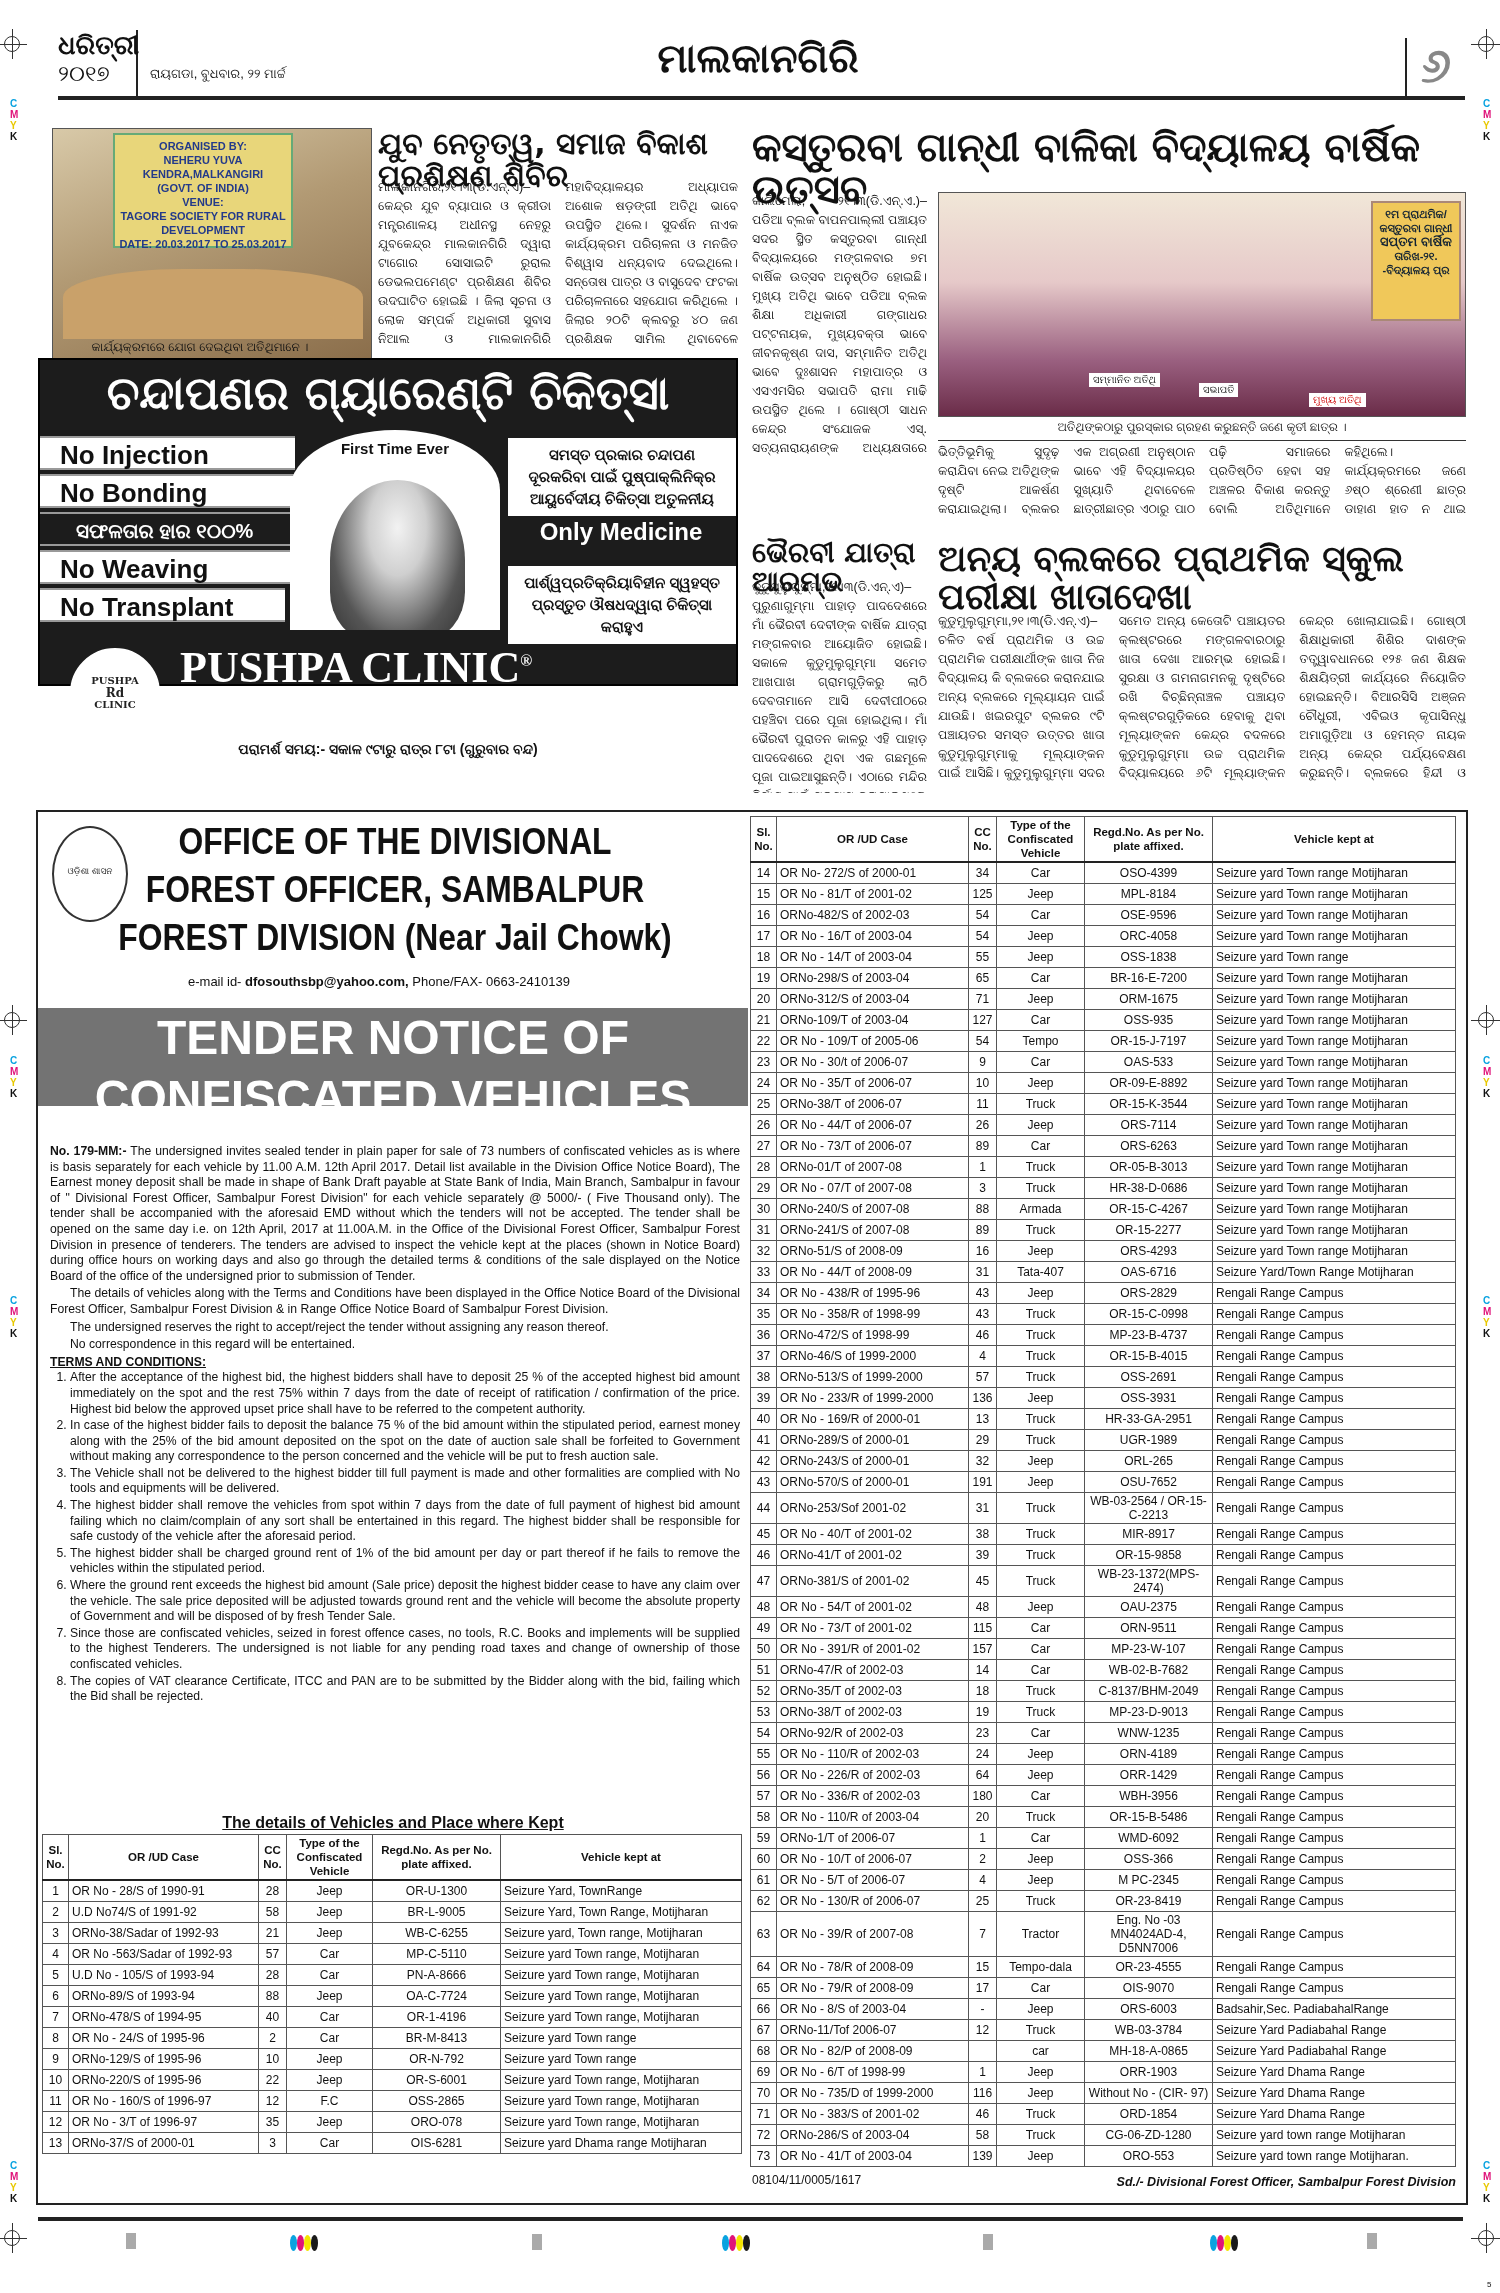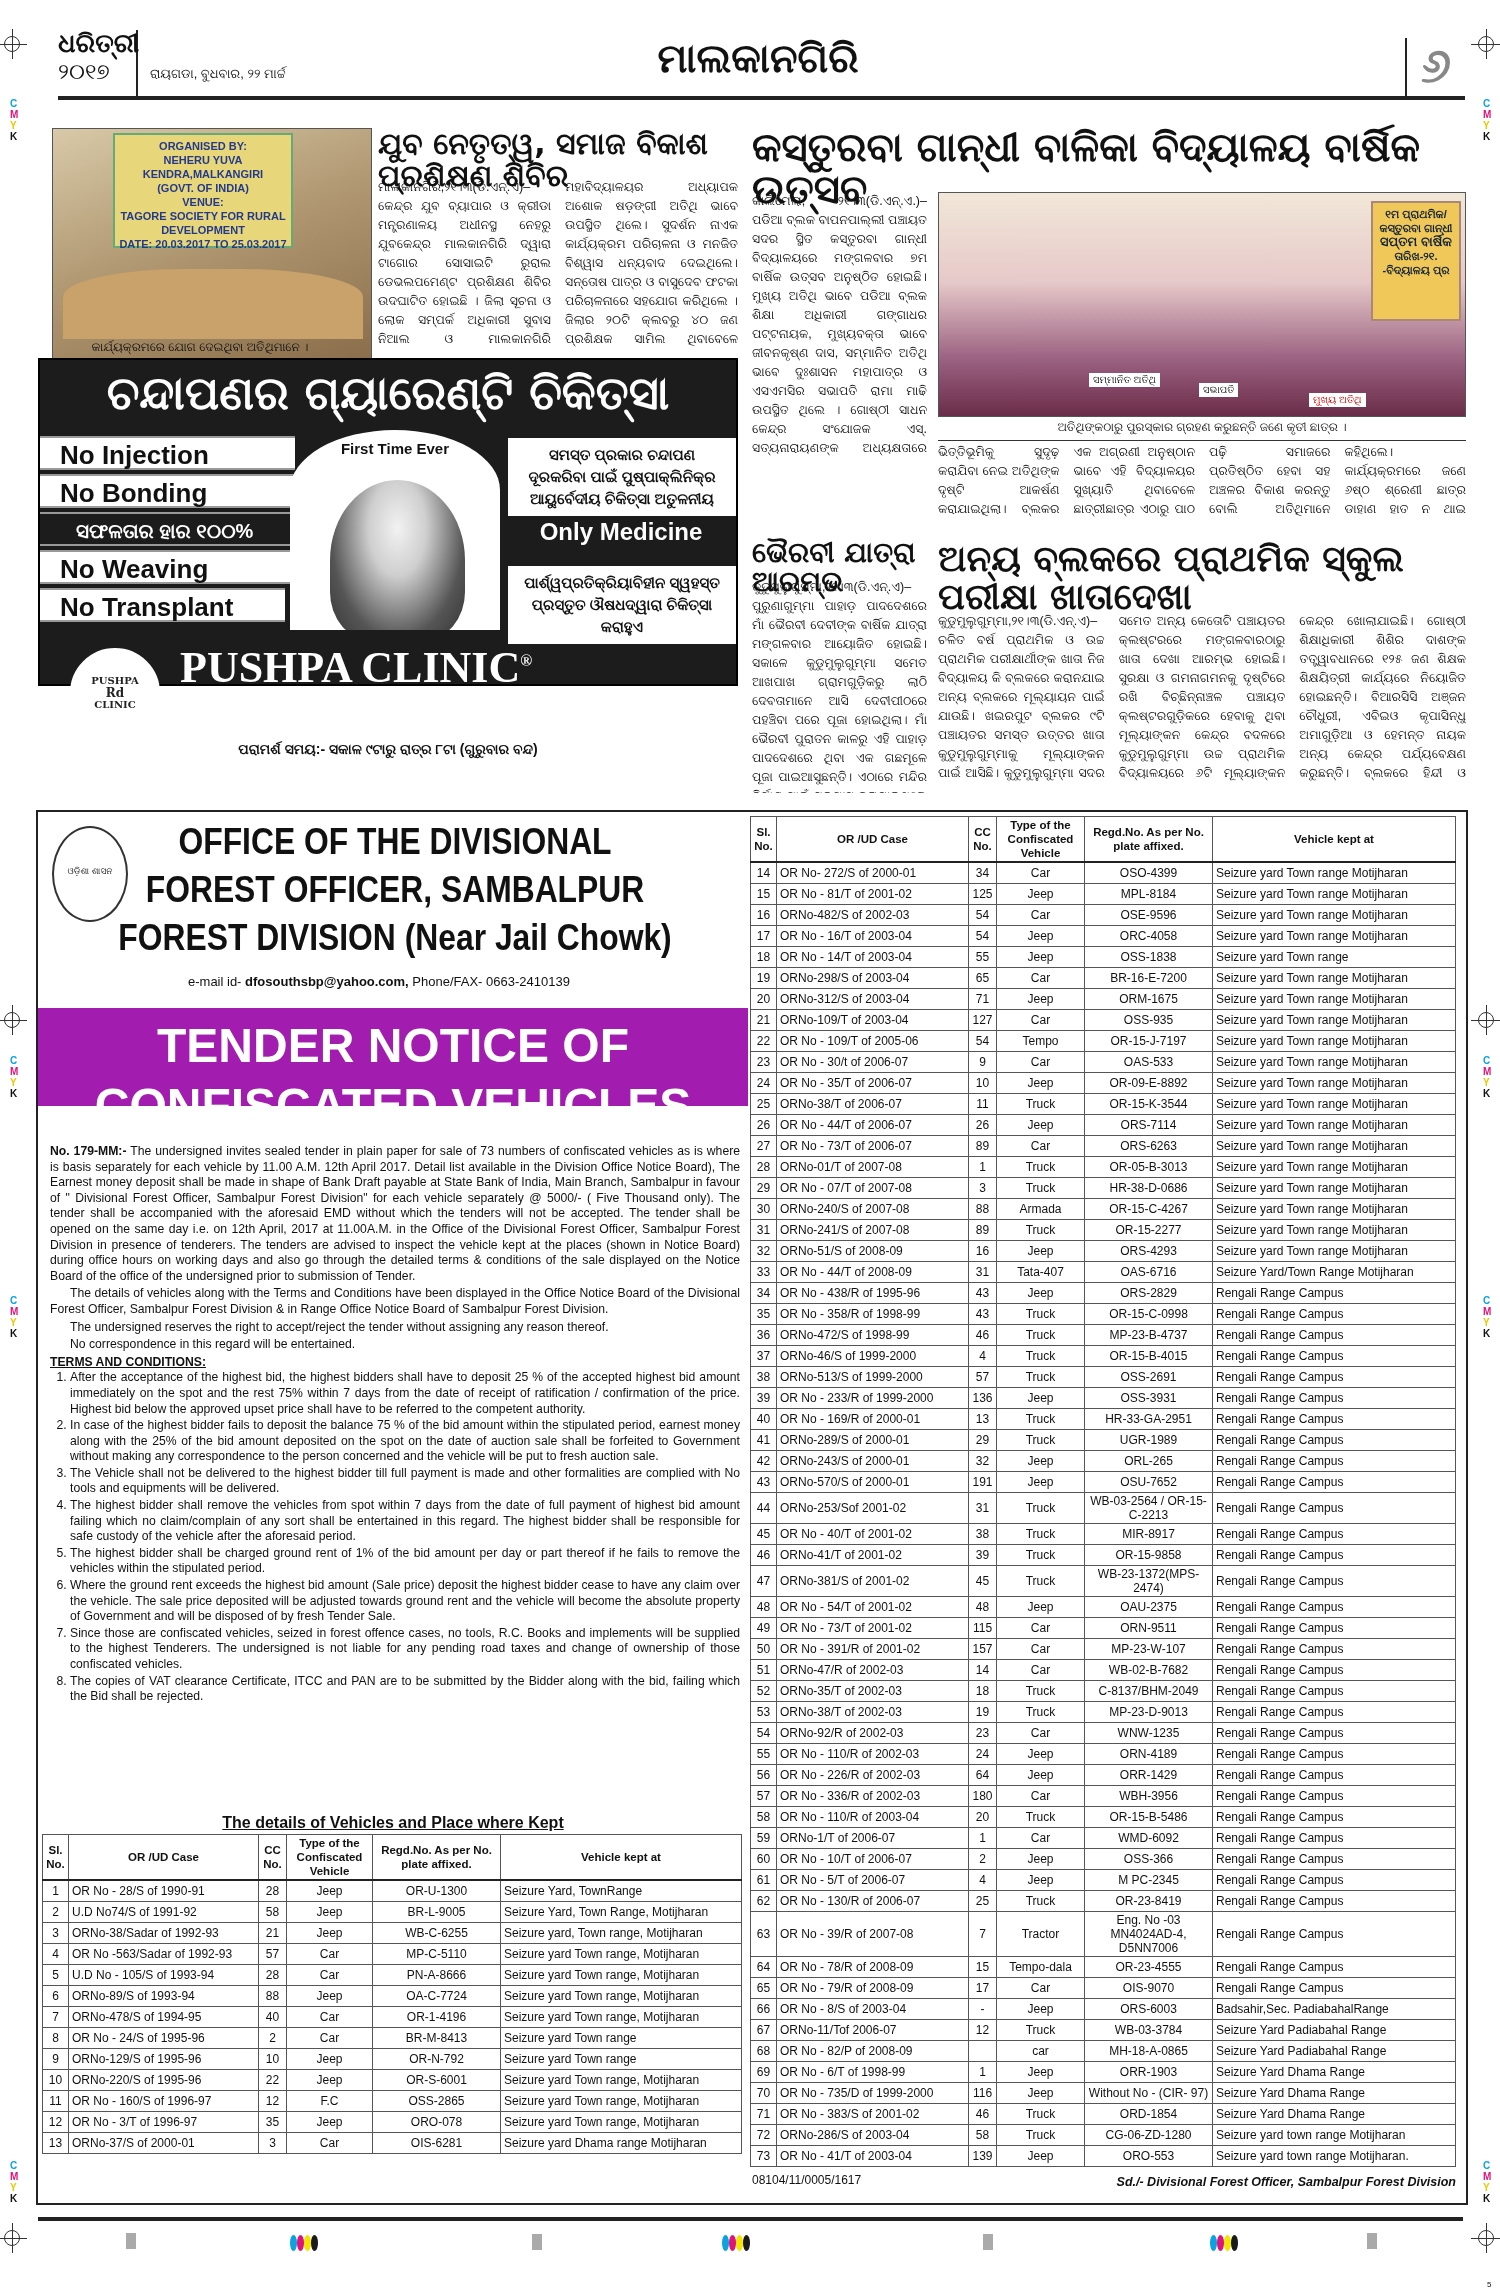--- a/index.html
+++ b/index.html
@@ -1,20 +1,20 @@
 <!DOCTYPE html>
 <html><head>
 <meta charset="utf-8">
 <style>
   * { box-sizing: border-box; margin: 0; padding: 0; }
   body { width: 1500px; height: 2293px; background: #fff; font-family: "Liberation Sans", sans-serif; color: #111; position: relative; overflow: hidden; }
   .abs { position: absolute; }
   
   .mast { left: 58px; top: 30px; width: 1407px; height: 70px; border-bottom: 4px solid #222; }
-  .logo { left: 0; top: 0; width: 80px; height: 66px; border-right: 2px solid #222; font-family: Liberation Mono, monospace; }
+  .logo { left: 0; top: 0; width: 80px; height: 66px; border-right: 2px solid #222; font-family: Liberation Sans, sans-serif; }
   .logo .nm { font-size: 26px; font-weight: bold; line-height: 30px; }
   .logo .yr { font-size: 22px; line-height: 28px; }
   .dateline { left: 92px; top: 36px; font-size: 13px; }
   .district { left: 500px; top: 6px; width: 400px; text-align: center; font-size: 40px; font-weight: bold; }
   .pgno { right: 0; top: 8px; width: 60px; height: 60px; border-left: 2px solid #222; text-align: center; font-size: 48px; color: #888; font-weight: bold; }
   .reg { width: 16px; height: 16px; border: 1px solid #333; border-radius: 50%; }
   .reg::before { content: ""; position: absolute; left: -8px; top: 7px; width: 30px; height: 1px; background: #333; }
   .reg::after { content: ""; position: absolute; left: 7px; top: -8px; width: 1px; height: 30px; background: #333; }
   .cmyk { font-size: 10px; line-height: 11px; font-weight: bold; width: 10px; }
   .cmyk span { display: block; }
@@ -33,21 +33,21 @@
   .pill.dark { background: #1c1c1c; color: #fff; font-size: 20px; padding-left: 36px; }
   .rpill { right: 0; background: #fff; color: #111; font-size: 15px; font-weight: bold; text-align: center; line-height: 22px; padding: 6px 10px; }
   .oval { left: 250px; top: 70px; width: 210px; height: 200px; background: #fff; border-radius: 50% 50% 0 0 / 30% 30% 0 0; overflow: hidden; }
   .head { left: 40px; top: 50px; width: 135px; height: 160px; border-radius: 50% 50% 30% 30%; background: radial-gradient(ellipse at 50% 30%, #f2f2f2 0%, #cfcfcf 30%, #555 70%, #333 100%); }
   .clinic-logo { left: 30px; top: 288px; width: 90px; height: 90px; border: 3px solid #fff; border-radius: 50%; background: #fff; color: #222; text-align: center; font-size: 10px; font-weight: bold; line-height: 12px; padding-top: 24px; font-family: "DejaVu Serif", serif; }
   
   .tender { left: 36px; top: 810px; width: 1432px; height: 1395px; border: 2px solid #222; }
   .emblem { left: 14px; top: 14px; width: 76px; height: 96px; border: 2px solid #333; border-radius: 50%; text-align: center; font-size: 9px; padding-top: 38px; }
   .office { left: 0; width: 700px; text-align: center; font-weight: bold; font-family: "Liberation Sans", sans-serif; font-size: 37px; line-height: 44px; transform: scaleX(0.86); transform-origin: 400px 0; }
   .contact { left: 150px; top: 162px; font-size: 13px; }
-  .tn-banner { left: 0; top: 196px; width: 710px; height: 98px; background: #a21caf; color: #fff; text-align: center; font-size: 48px; font-weight: bold; line-height: 60px; padding-top: 8px; }
+  .tn-banner { left: 0; top: 196px; width: 710px; height: 98px; background: #737373; color: #fff; text-align: center; font-size: 48px; font-weight: bold; line-height: 60px; padding-top: 0; }
   .ltext { left: 12px; width: 690px; font-size: 12.2px; line-height: 15.6px; text-align: justify; }
   .ltext p { margin-bottom: 2px; }
   .ltext .ind { text-indent: 20px; }
   .terms-h { font-weight: bold; text-decoration: underline; }
   ol.terms { padding-left: 20px; }
   ol.terms li { margin-bottom: 1px; }
   .details-h { left: 0; width: 710px; text-align: center; font-weight: bold; font-size: 16px; text-decoration: underline; }
   table.veh { border-collapse: collapse; font-size: 12px; }
   table.veh th, table.veh td { border: 1px solid #555; padding: 1px 3px; }
   table.veh th { font-weight: bold; text-align: center; font-size: 11.5px; line-height: 14px; }

